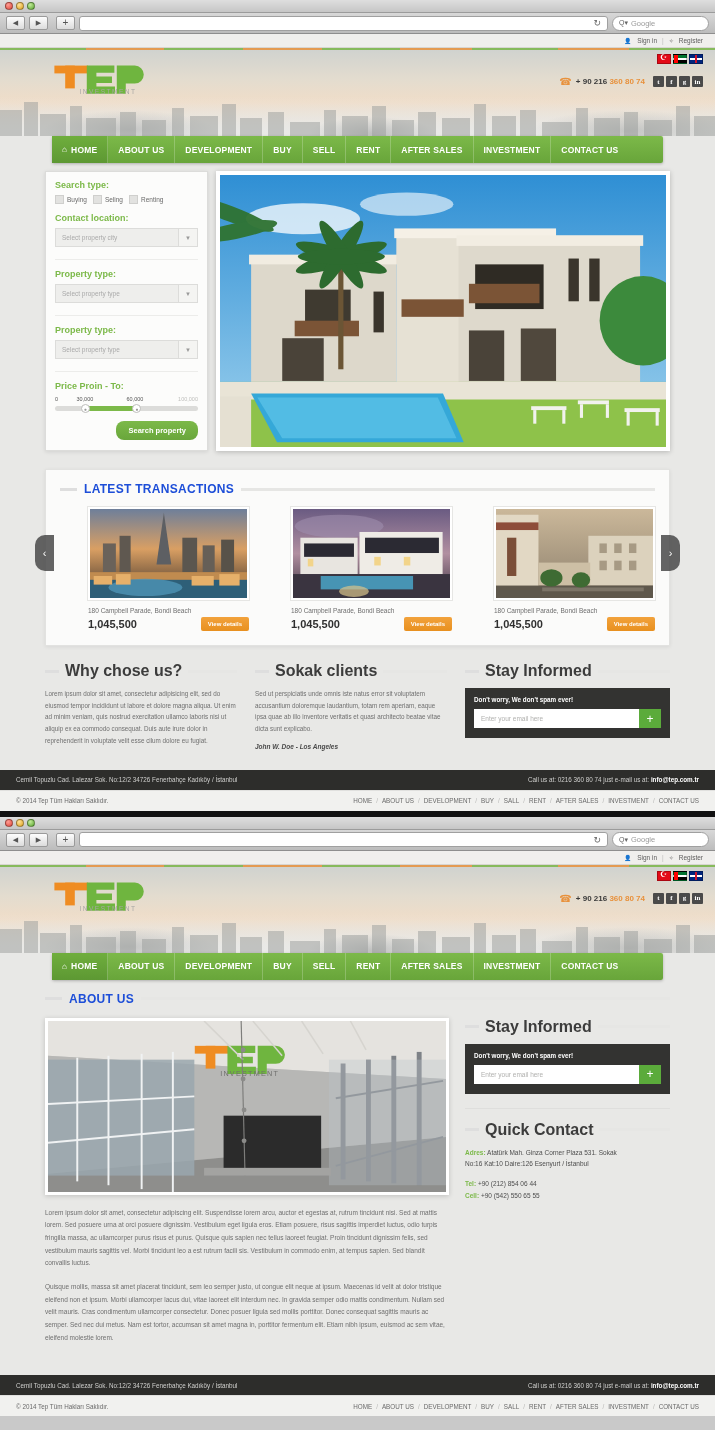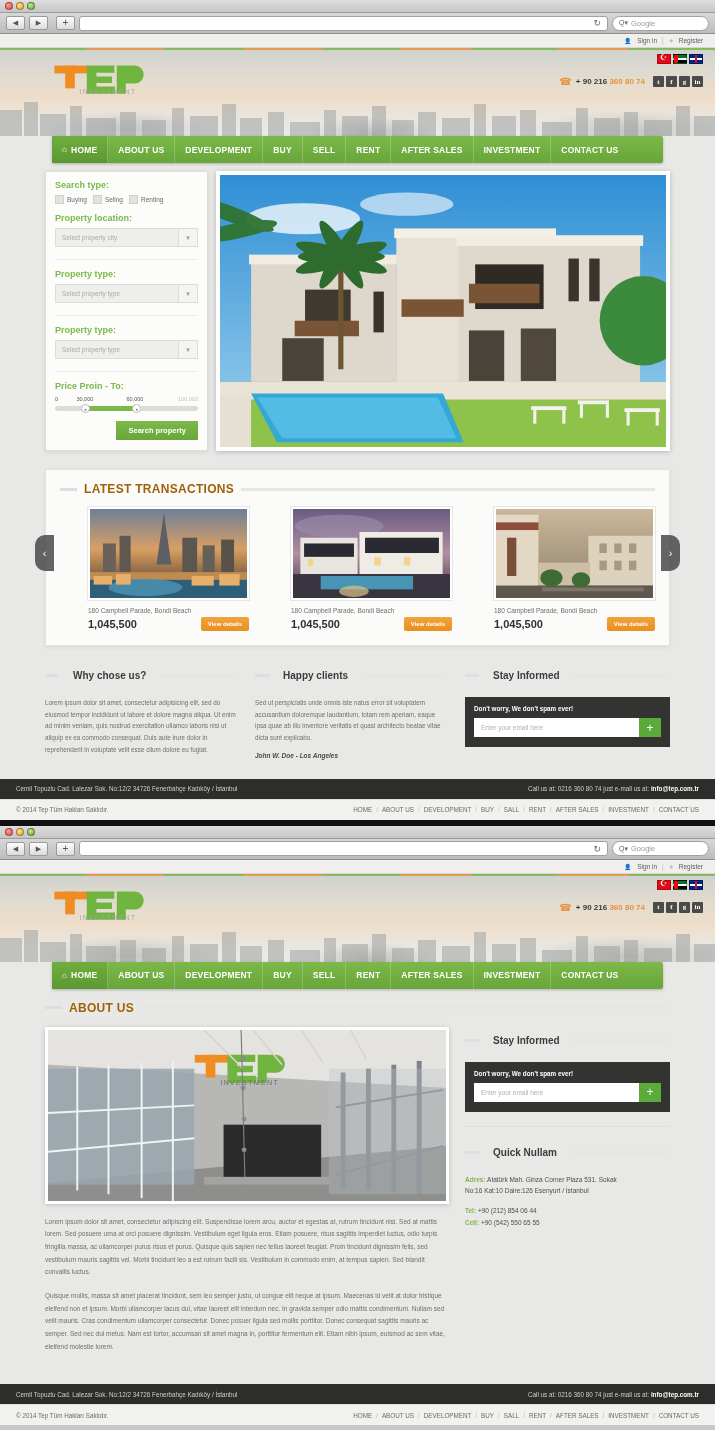--- a/index.html
+++ b/index.html
@@ -170,38 +170,38 @@
     height:5px; background:#dcdcda; border-radius:3px; position:relative; margin-bottom:10px;
   }
   .slider-fill { position:absolute; left:20%; right:43%; top:0; bottom:0; background:#7cb949; border-radius:3px;}
   .knob {
     position:absolute; top:-2px; width:9px;height:9px;border-radius:50%;
     background:#fff; border:1px solid #bdbdbb;
     display:flex;align-items:center;justify-content:center; font-size:5px;color:#999;
   }
   .btn-search {
     background:linear-gradient(#7cb949,#69a63b); color:#fff; font-size:7.5px;
-    padding:5px 12px; border:none; border-radius:0; float:right; font-weight:bold;
+    padding:5px 12px; border:none; border-radius:8px; float:right; font-weight:bold;
   }
 
   .hero-img {
     flex:1; border:4px solid #fff; box-shadow:0 1px 5px rgba(0,0,0,.22);
     height:280px; position:relative; overflow:hidden; background:#8cc6e8;
   }
   .hero-img svg { position:absolute; inset:0; width:100%; height:100%; }
 
   
   .panel {
     margin:18px 45px 0 45px; background:#fbfbfa; border:1px solid #e2e2e0;
     padding:12px 14px 14px 14px; box-shadow:0 1px 4px rgba(0,0,0,.07);
     position:relative; z-index:3;
   }
   .sec-title { display:flex; align-items:center; gap:7px; margin-bottom:11px; }
   .sec-dash { width:17px;height:3px;background:#dedede; }
-  .sec-title h2 { margin:0; font-size:12px; color:#a16207; font-weight:bold; letter-spacing:.3px;}
+  .sec-title h2 { margin:0; font-size:12px; color:#1d4ed8; font-weight:bold; letter-spacing:.3px;}
   .sec-line { flex:1; height:3px; background:#e6e6e4; }
 
   .cards { display:flex; gap:14px; position:relative; }
   .card { flex:1;margin-left:28px; }
   .card-img {
     height:93px; border:2px solid #fff; box-shadow:0 0 0 1px #e6e6e4;
     overflow:hidden; position:relative;
   }
   .card-img svg{position:absolute;inset:0;width:100%;height:100%;}
   .card-addr { font-size:6.5px; color:#6e6e6e; margin:7px 0 3px 0; }
@@ -218,21 +218,21 @@
   }
   .arrow.left { left:-25px; border-radius:10px 0 0 10px; }
   .arrow.right { right:-25px; border-radius:0 10px 10px 0; }
 
   
   .cols { display:flex; gap:18px; margin:16px 45px 0 45px; position:relative; z-index:3;}
   .col { flex:1; }
   .col.narrow { flex:0 0 205px; }
   .col-title { display:flex; align-items:center; gap:6px; margin-bottom:8px; }
   .col-title .sec-dash { width:14px; }
-  .col-title h3 { margin:8px; font-size:10px; color:#3c3c3c; font-weight:bold; }
+  .col-title h3 { margin:0; font-size:16px; color:#3c3c3c; font-weight:bold; }
   .col p { margin:0; font-size:6.3px; line-height:1.85; color:#6f6f6f; }
   .quote { font-style:italic; font-size:6.5px; color:#4a4a4a; margin-top:8px; font-weight:bold;}
 
   .newsletter { background:#333331; padding:8px 9px 10px 9px; }
   .nl-note { color:#fff; font-size:6.3px; font-weight:bold; margin-bottom:6px; }
   .nl-input {
     display:flex; background:#fff; height:19px; align-items:stretch;
   }
   .nl-input .fld { flex:1; display:flex; align-items:center; padding-left:7px; font-size:6.5px; color:#b0b0ae; }
   .nl-plus { width:22px; background:#5bab3b; color:#fff; display:flex; align-items:center; justify-content:center; font-size:12px; }
@@ -416,21 +416,21 @@
           <label class="sb-check">
             <span class="cbox"></span>
             <span>Seling</span>
           </label>
           <label class="sb-check">
             <span class="cbox"></span>
             <span>Renting</span>
           </label>
         </div>
 
-        <div class="sb-label">Property location:</div>
+        <div class="sb-label">Contact location:</div>
         <div class="sb-field">
           <span>Select property city</span>
           <span class="sb-caret">▼</span>
         </div>
         <div class="sb-sep"></div>
 
         <div class="sb-label">Property type:</div>
         <div class="sb-field">
           <span>Select property type</span>
           <span class="sb-caret">▼</span>
@@ -651,21 +651,21 @@
           <span class="sec-dash"></span>
           <h3>Why chose us?</h3>
           <span class="sec-line"></span>
         </div>
         <p>Lorem ipsum dolor sit amet, consectetur adipisicing elit, sed do eiusmod tempor incididunt ut labore et dolore magna aliqua. Ut enim ad minim veniam, quis nostrud exercitation ullamco laboris nisi ut aliquip ex ea commodo consequat. Duis aute irure dolor in reprehenderit in voluptate velit esse cilum dolore eu fugiat.</p>
       </div>
 
       <div class="col">
         <div class="col-title">
           <span class="sec-dash"></span>
-          <h3>Happy clients</h3>
+          <h3>Sokak clients</h3>
           <span class="sec-line"></span>
         </div>
         <p>Sed ut perspiciatis unde omnis iste natus error sit voluptatem accusantium doloremque laudantium, totam rem aperiam, eaque ipsa quae ab illo inventore veritatis et quasi architecto beatae vitae dicta sunt explicabo.</p>
         <div class="quote">John W. Doe - Los Angeles</div>
       </div>
 
       <div class="col narrow">
         <div class="col-title">
           <span class="sec-dash"></span>
           <h3>Stay Informed</h3>
@@ -938,21 +938,21 @@
               <span>Enter your email here</span>
             </div>
             <div class="nl-plus">+</div>
           </div>
         </div>
 
         <div class="side-sep"></div>
 
         <div class="col-title">
           <span class="sec-dash"></span>
-          <h3>Quick Nullam</h3>
+          <h3>Quick Contact</h3>
           <span class="sec-line"></span>
         </div>
         <div class="qc-line">
           <span class="lbl">Adres:</span>
           <span>Atatürk Mah. Ginza Corner Plaza 531. Sokak</span><br>
           <span>No:16 Kat:10 Daire:126 Esenyurt / İstanbul</span>
         </div>
         <div class="qc-gap"></div>
         <div class="qc-line">
           <span class="lbl">Tel:</span>

